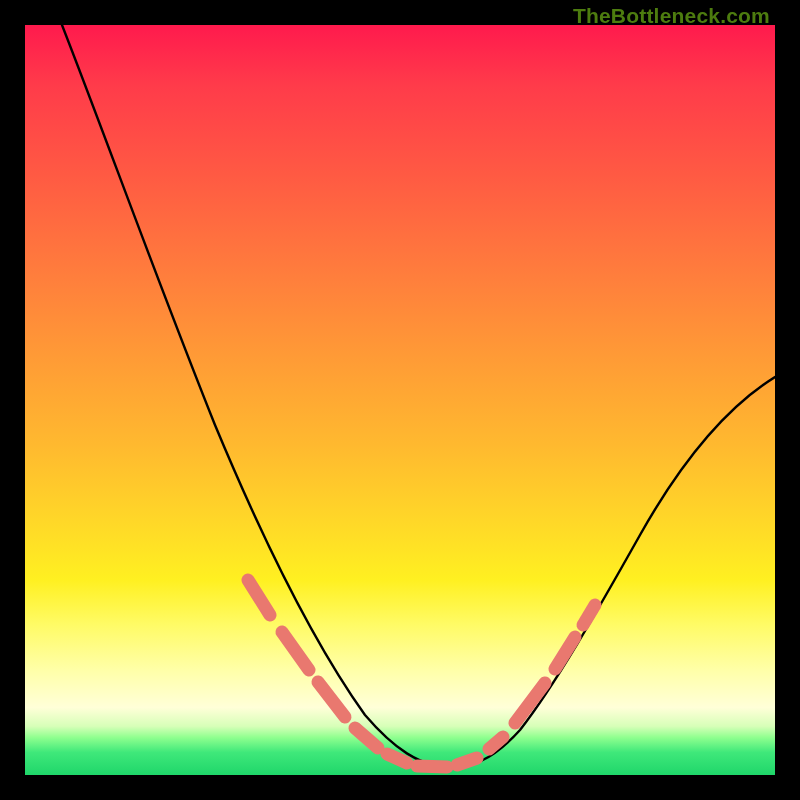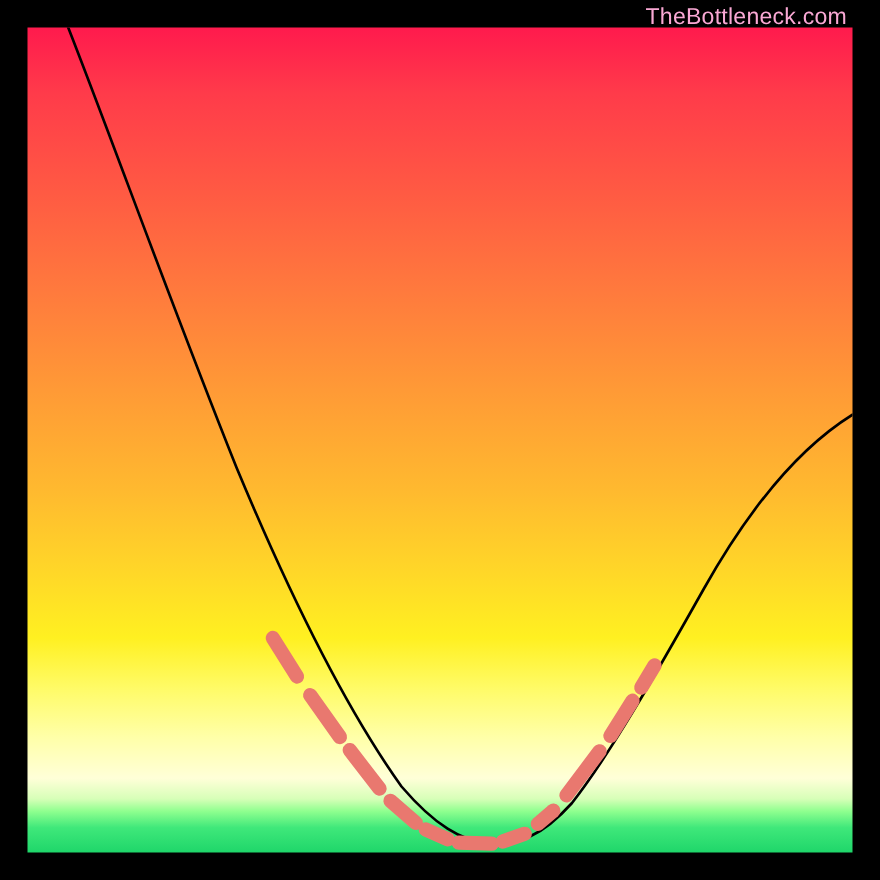--- a/index.html
+++ b/index.html
@@ -42,23 +42,23 @@
       #d7ffb8 93.5%,
       #8fff8f 95%,
       #3fe87a 97%,
       #1fd66a 100%
     );
   }
   .watermark {
     position: absolute;
     top: 4px;
     right: 30px;
-    color: #f9a8d4;
+    color: #4d7c0f;
     font-size: 21px;
-    font-weight: 400;
+    font-weight: 700;
     letter-spacing: 0.2px;
     user-select: none;
     text-align: center;
   }
   svg.curve {
     position: absolute;
     left: 0;
     top: 0;
     width: 750px;
     height: 750px;

